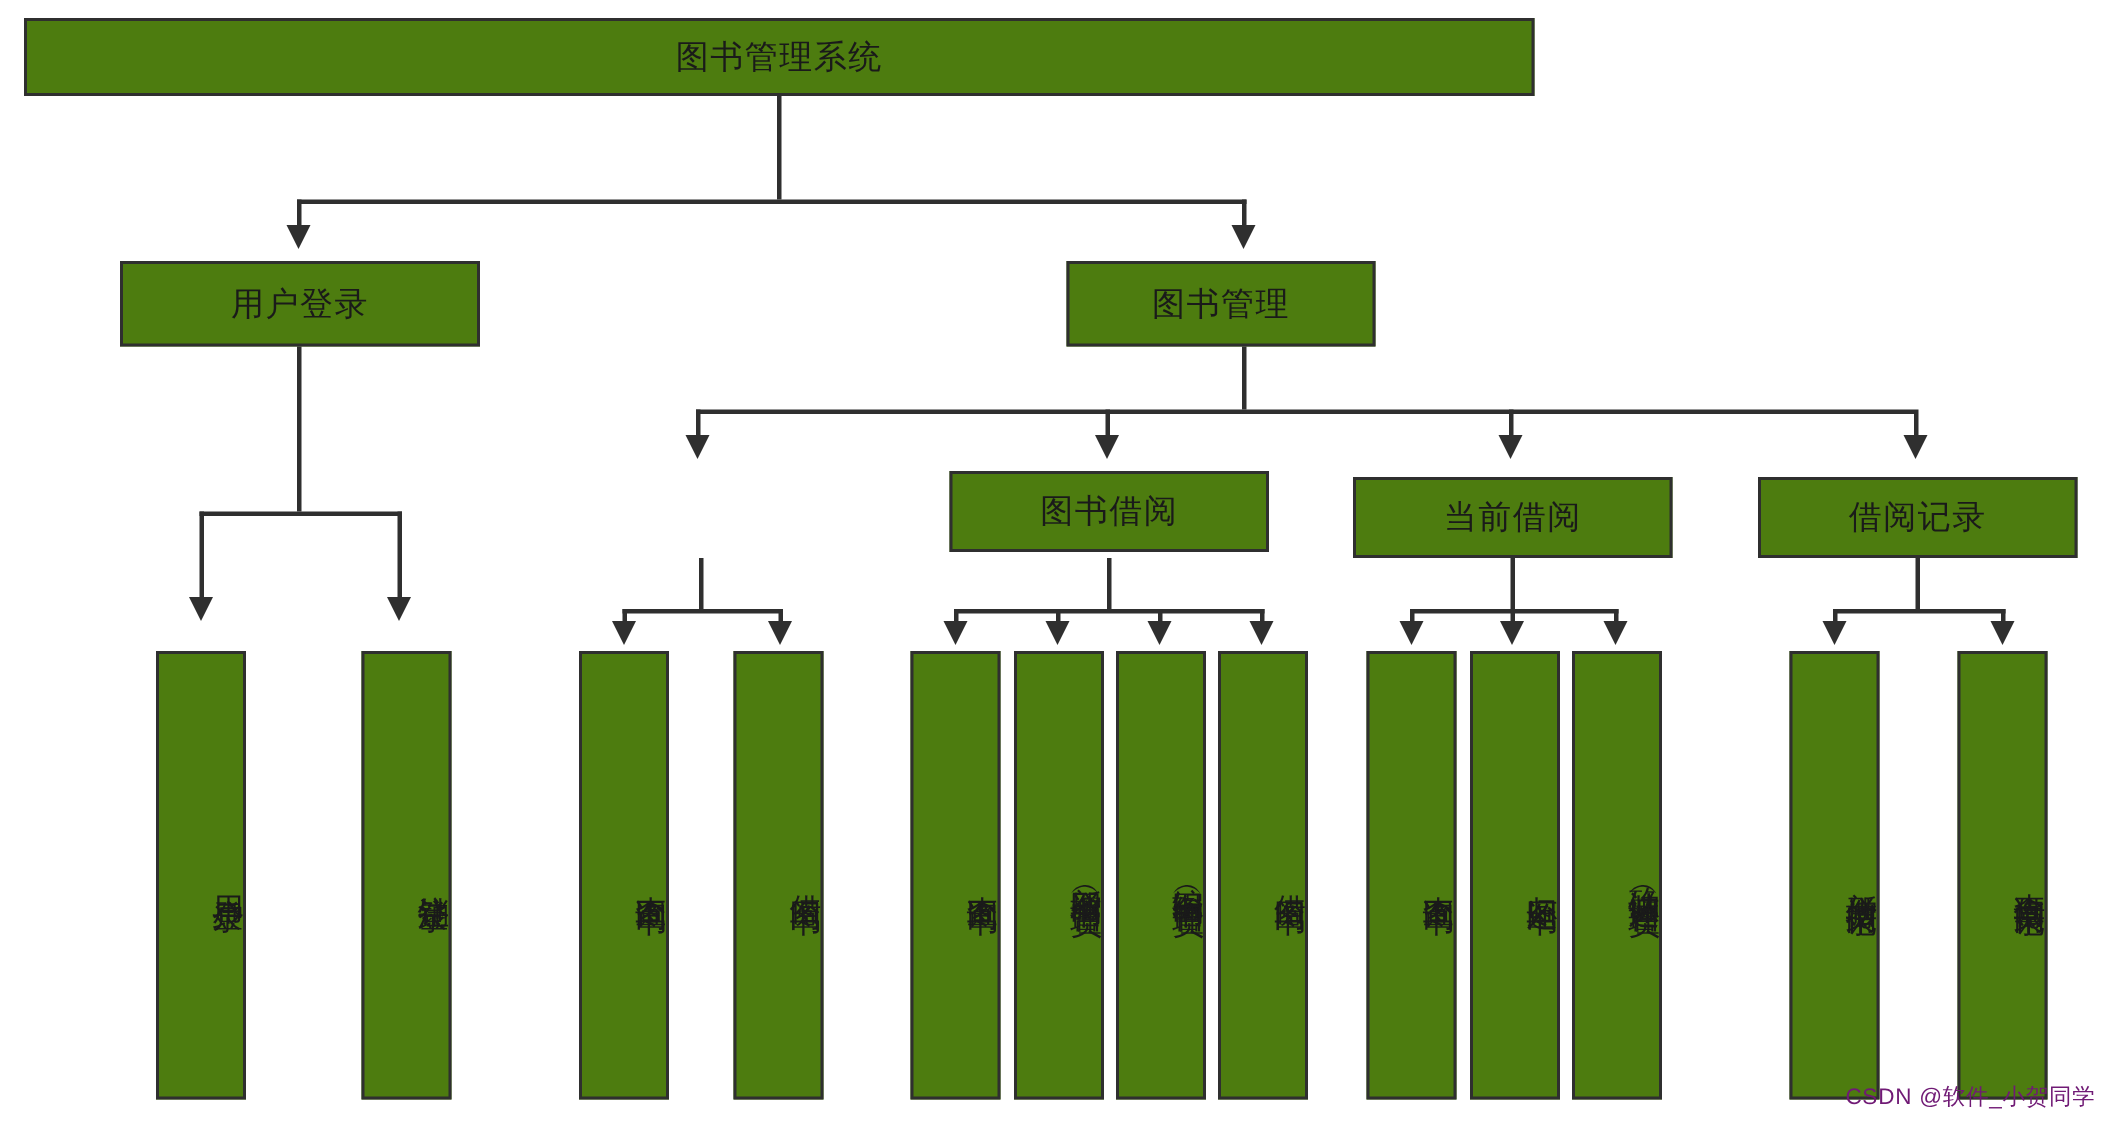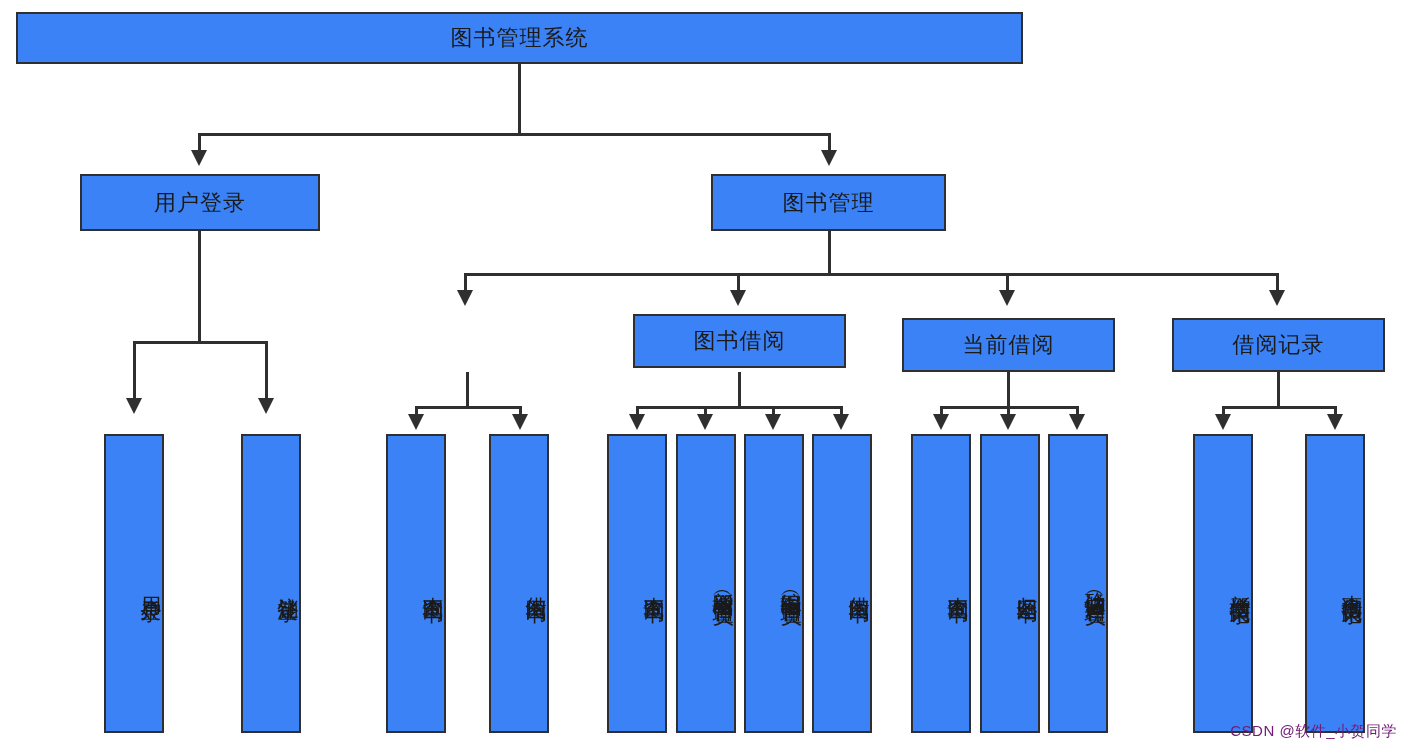--- a/index.html
+++ b/index.html
@@ -14,21 +14,21 @@
     position: relative;
     width: 1405px;
     height: 747px;
     background: #ffffff;
     overflow: hidden;
   }
   .node {
     position: absolute;
     box-sizing: border-box;
     border: 2px solid #2f2f2f;
-    background: #3b82f6;
+    background: #4d7c0f;
     display: flex;
     align-items: center;
     justify-content: center;
     color: #1a1a1a;
   }
   .node.horiz {
     font-size: 22px;
     letter-spacing: 1px;
   }
   .node.vert {
@@ -88,21 +88,21 @@
 
   <div class="ln hln" style="left:198px; top:133px; width:633px; height:3px;"></div>
 
   <div class="ln vln" style="left:198px; top:133px; width:3px; height:18px;"></div>
   <div class="arrow" style="left:191px; top:150px;"></div>
 
   <div class="ln vln" style="left:828px; top:133px; width:3px; height:18px;"></div>
   <div class="arrow" style="left:821px; top:150px;"></div>
 
   <div class="node horiz" style="left:80px; top:174px; width:240px; height:57px;">用户登录</div>
-  <div class="node horiz" style="left:711px; top:174px; width:235px; height:57px;">图书管理</div>
+  <div class="node horiz" style="left:711px; top:174px; width:206px; height:57px;">图书管理</div>
 
   <div class="ln vln" style="left:198px; top:231px; width:3px; height:110px;"></div>
   <div class="ln hln" style="left:133px; top:341px; width:135px; height:3px;"></div>
   <div class="ln vln" style="left:133px; top:341px; width:3px; height:58px;"></div>
   <div class="arrow" style="left:126px; top:398px;"></div>
   <div class="ln vln" style="left:265px; top:341px; width:3px; height:58px;"></div>
   <div class="arrow" style="left:258px; top:398px;"></div>
 
   <div class="ln vln" style="left:828px; top:231px; width:3px; height:42px;"></div>
   <div class="ln hln" style="left:464px; top:273px; width:812px; height:3px;"></div>

